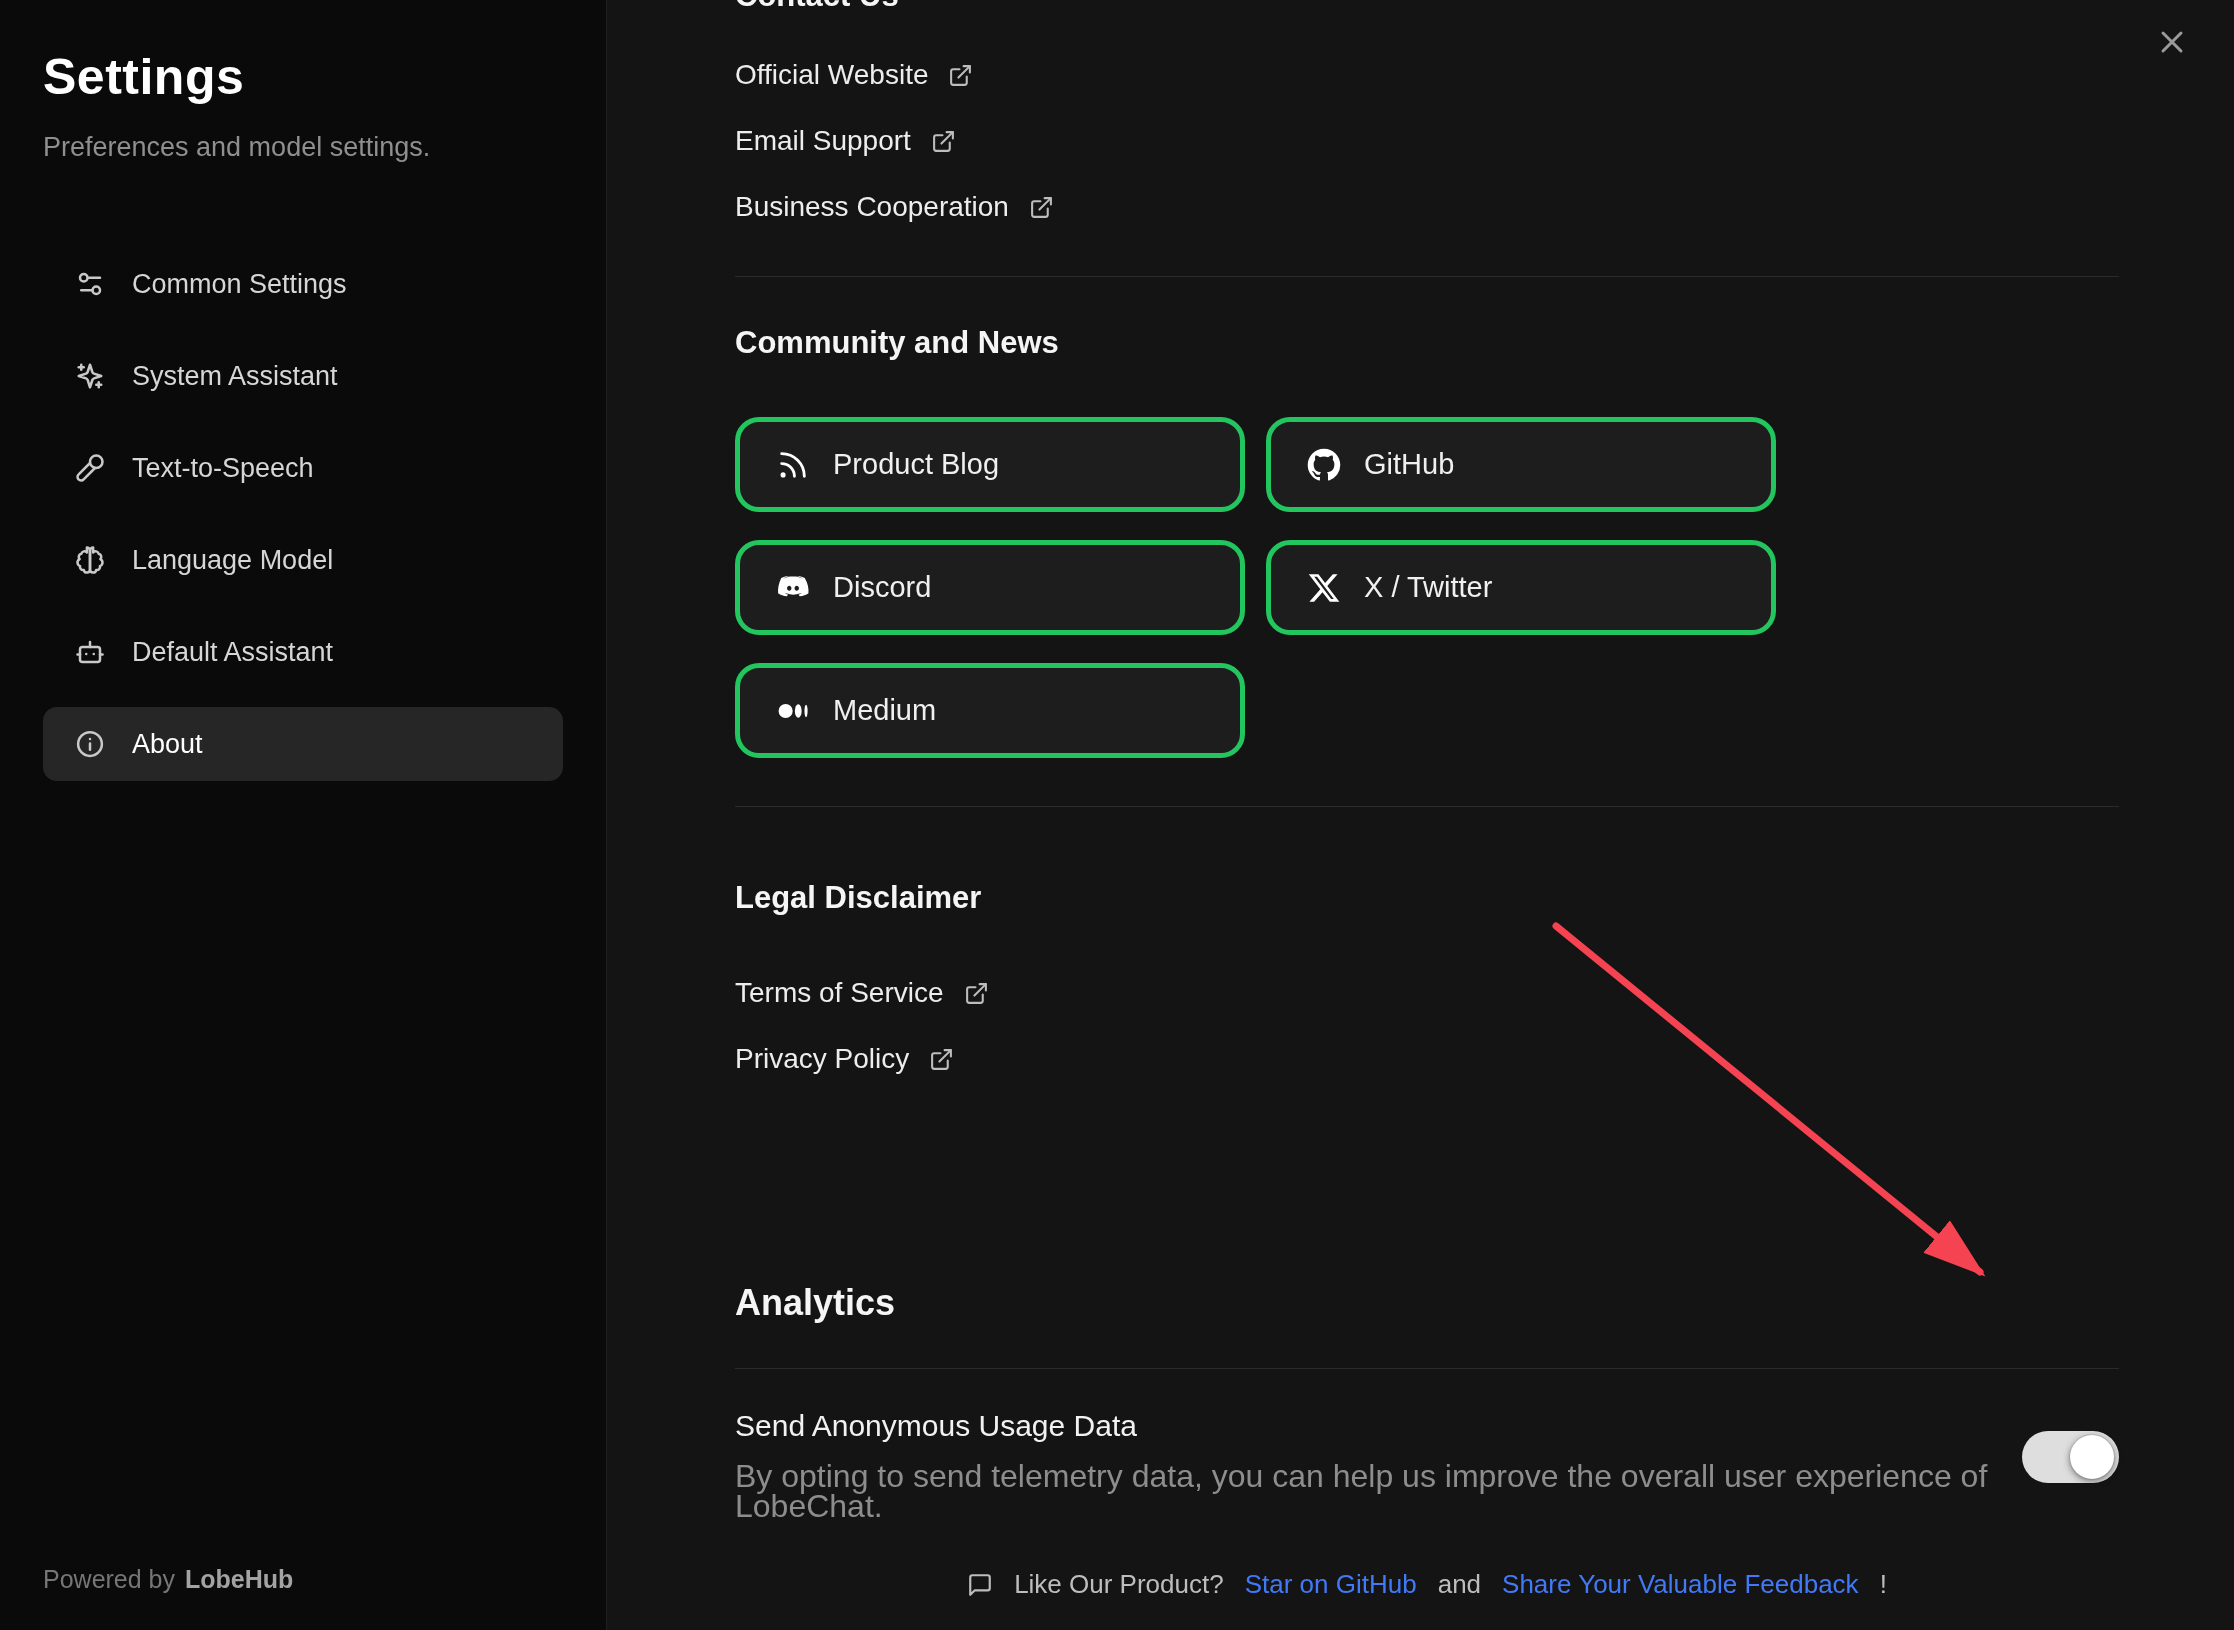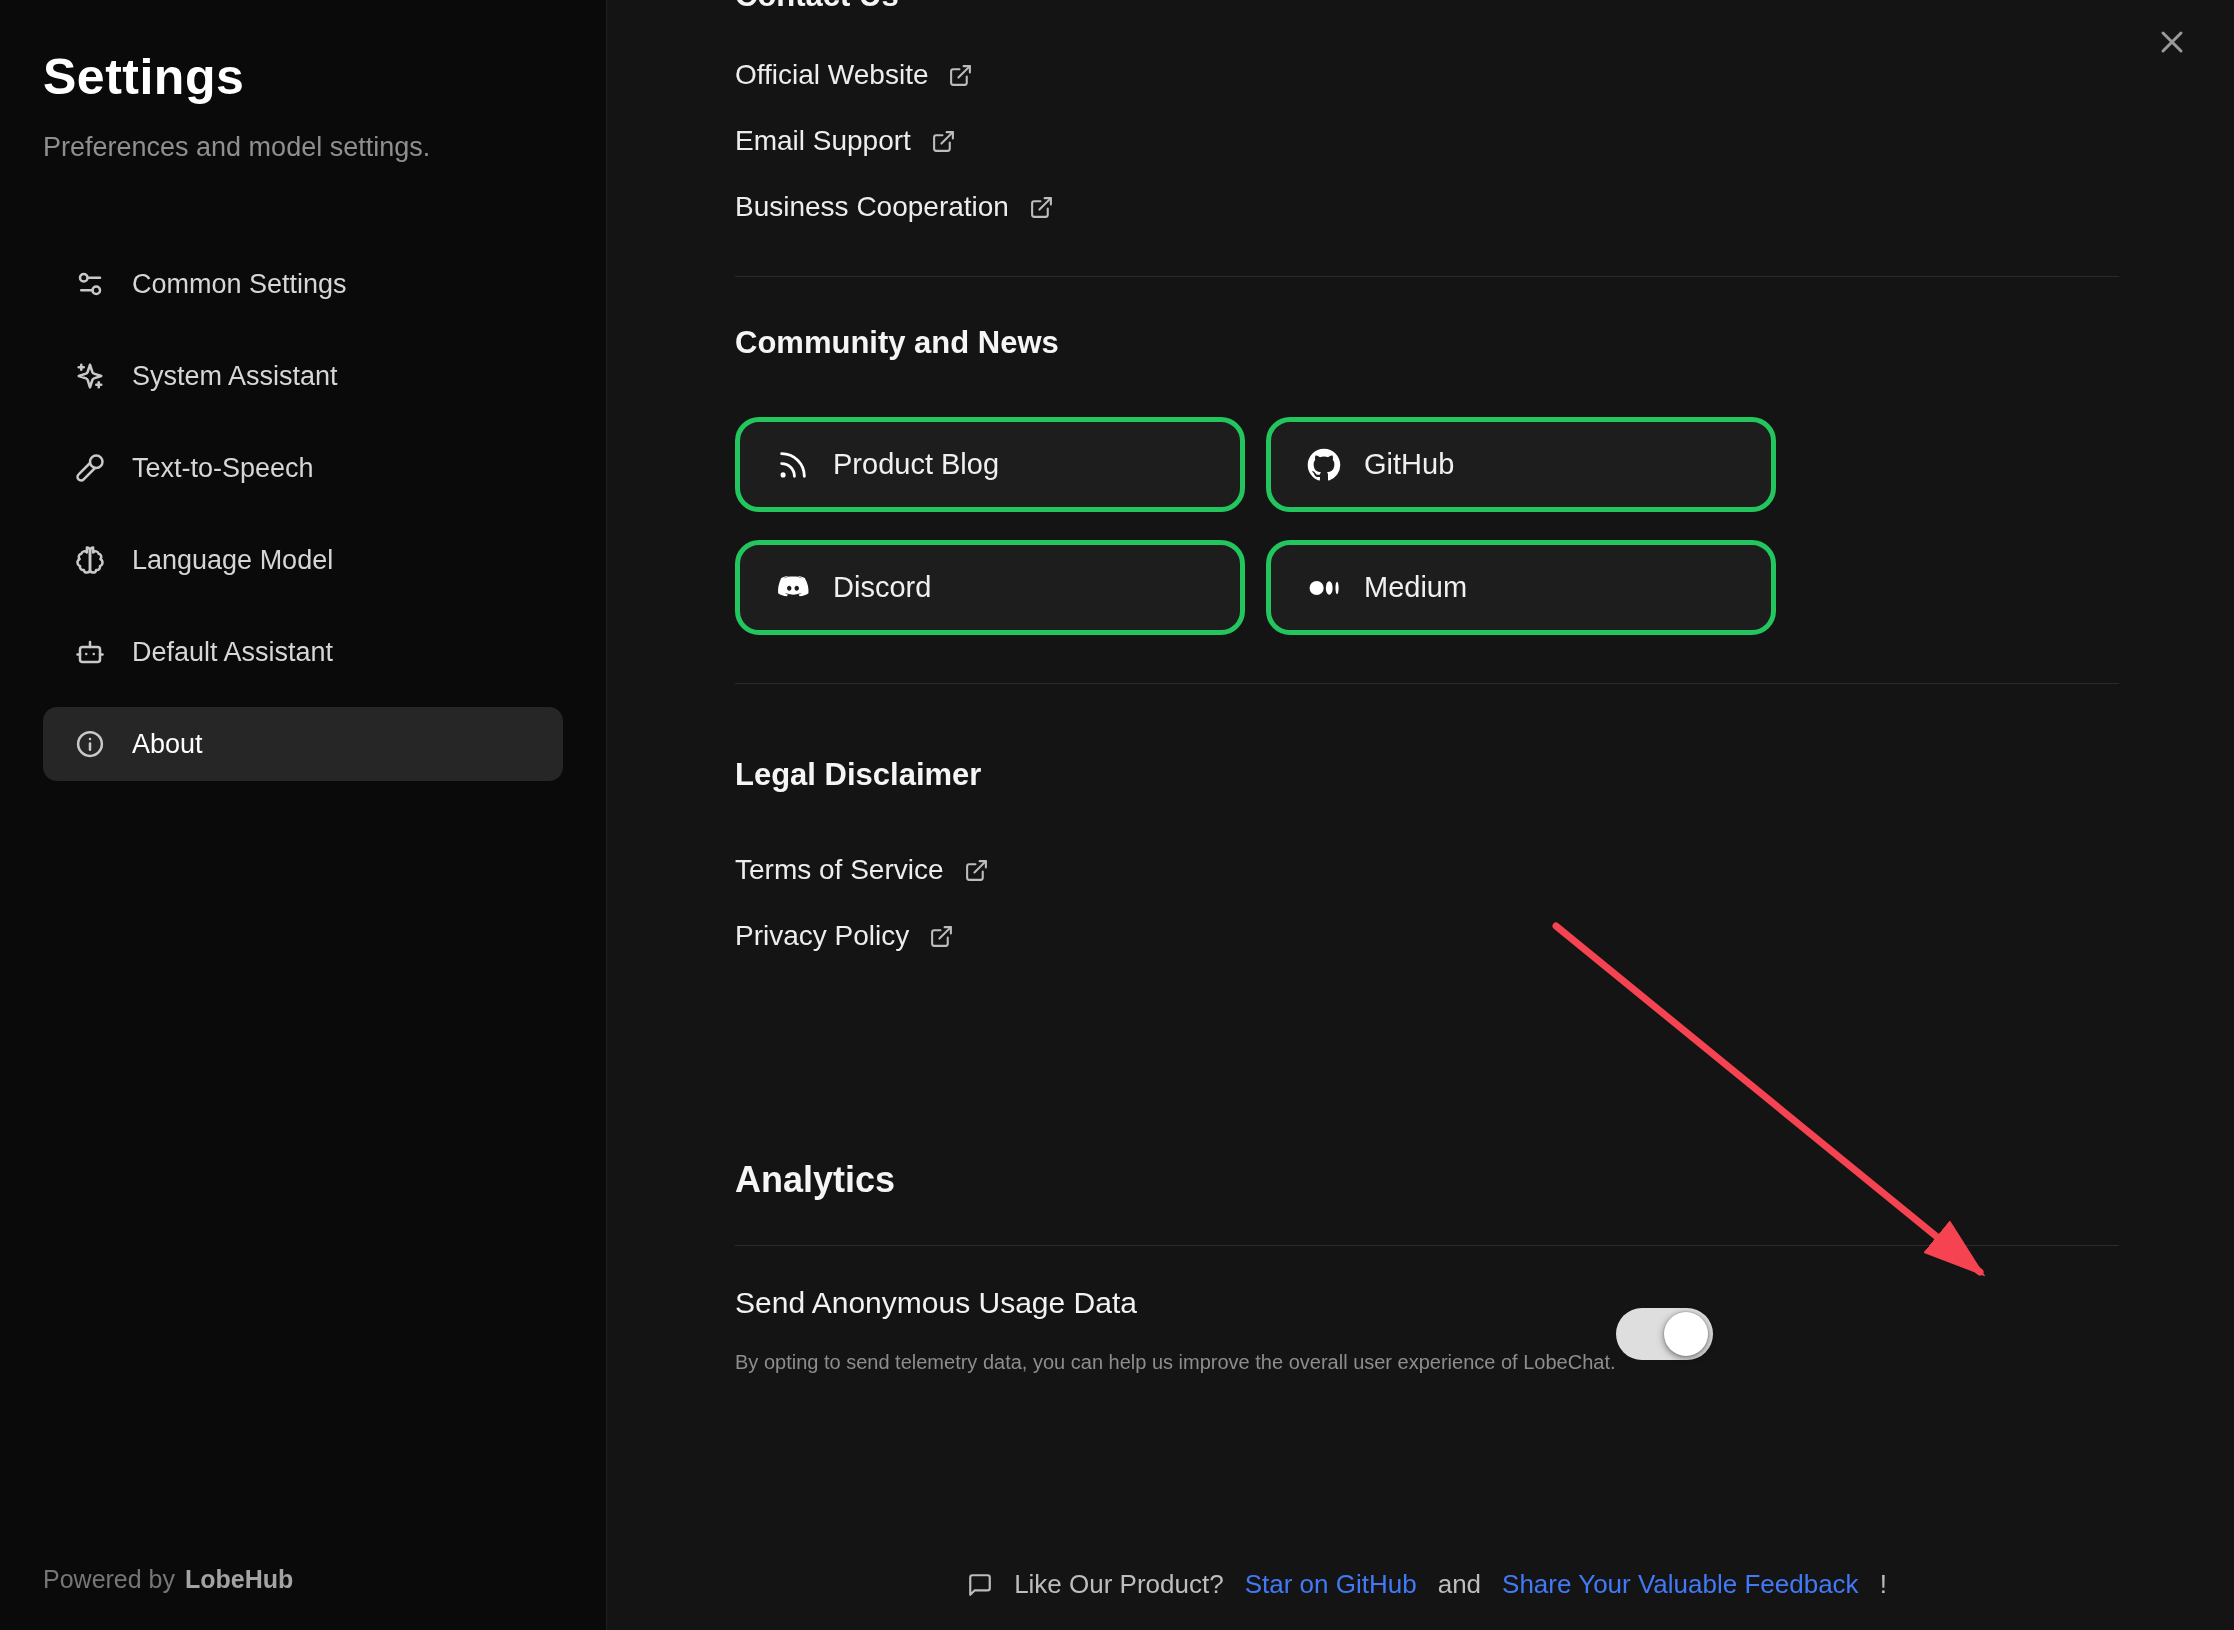--- a/index.html
+++ b/index.html
@@ -70,21 +70,21 @@
   .b-icon { display:flex; color:#ffffff; }
   .b-icon svg { width:34px; height:34px; display:block; }
 
   h2.legal { margin-top:69px; }
   .legal-rows { margin-top:40px; }
 
   h2.analytics { margin-top:186px; font-size:36px; line-height:50px; }
 
   .setting-row { margin-top:36px; display:flex; align-items:flex-start; }
   .setting-title { font-size:30px; line-height:42px; color:#f2f2f2; }
-  .setting-desc { margin-top:23px; font-size:20px; line-height:30px; color:#8d8d8d; }
+  .setting-desc { margin-top:14px; font-size:32px; line-height:30px; color:#8d8d8d; }
 
   .switch {
     width:97px; height:52px; border-radius:26px;
     background:#dedede; position:relative; cursor:pointer;
     margin-top:26px; flex-shrink:0;
   }
   .switch .knob {
     position:absolute; top:4px; left:5px;
     width:44px; height:44px; border-radius:50%;
     background:#ffffff;
@@ -252,20 +252,28 @@
           </span>
           <span>GitHub</span>
         </div>
         <div class="btn">
           <span class="b-icon">
             <svg viewBox="0 0 24 24" fill="currentColor">
                 <path d="M20.3 4.9A19.6 19.6 0 0 0 15.9 3.5l-.22.45c1.6.4 2.42.95 3.22 1.55-1.4-.72-2.8-1.4-5-1.62h-3.8c-2.2.22-3.6.9-5 1.62.8-.6 1.72-1.2 3.22-1.55l-.22-.45A19.6 19.6 0 0 0 3.7 4.9C1.9 8.6 1.2 12.2 1.5 15.7c1.6 1.2 3.9 2 6.2 2.2l.8-1.3c-1.3-.4-2-.9-2.7-1.5.6.3 1.2.6 1.9.85 2.8 1 6.2 1 9 0 .7-.25 1.3-.55 1.9-.85-.7.6-1.4 1.1-2.7 1.5l.8 1.3c2.3-.2 4.6-1 6.2-2.2.3-3.5-.4-7.1-2.6-10.8zM9.35 13.9c-.85 0-1.55-.8-1.55-1.75s.7-1.75 1.55-1.75 1.55.8 1.55 1.75-.7 1.75-1.55 1.75zm5.3 0c-.85 0-1.55-.8-1.55-1.75s.7-1.75 1.55-1.75 1.55.8 1.55 1.75-.7 1.75-1.55 1.75z"></path>
               </svg>
           </span>
           <span>Discord</span>
+        </div>
+        <div class="btn">
+          <span class="b-icon">
+            <svg viewBox="0 0 24 24" fill="currentColor">
+                <path d="M18.244 2.25h3.308l-7.227 8.26 8.502 11.24H16.17l-5.214-6.817L4.99 21.75H1.68l7.73-8.835L1.254 2.25H8.08l4.713 6.231 5.451-6.231zm-1.161 17.52h1.833L7.084 4.126H5.117l11.966 15.644z"></path>
+              </svg>
+          </span>
+          <span>X / Twitter</span>
         </div>
         <div class="btn">
           <span class="b-icon">
             <svg viewBox="0 0 24 24" fill="currentColor">
                 <circle cx="6.8" cy="12" r="5"></circle>
                 <ellipse cx="15.7" cy="12" rx="2.4" ry="4.7"></ellipse>
                 <ellipse cx="21.2" cy="12" rx="1.1" ry="4.4"></ellipse>
               </svg>
           </span>
           <span>Medium</span>

